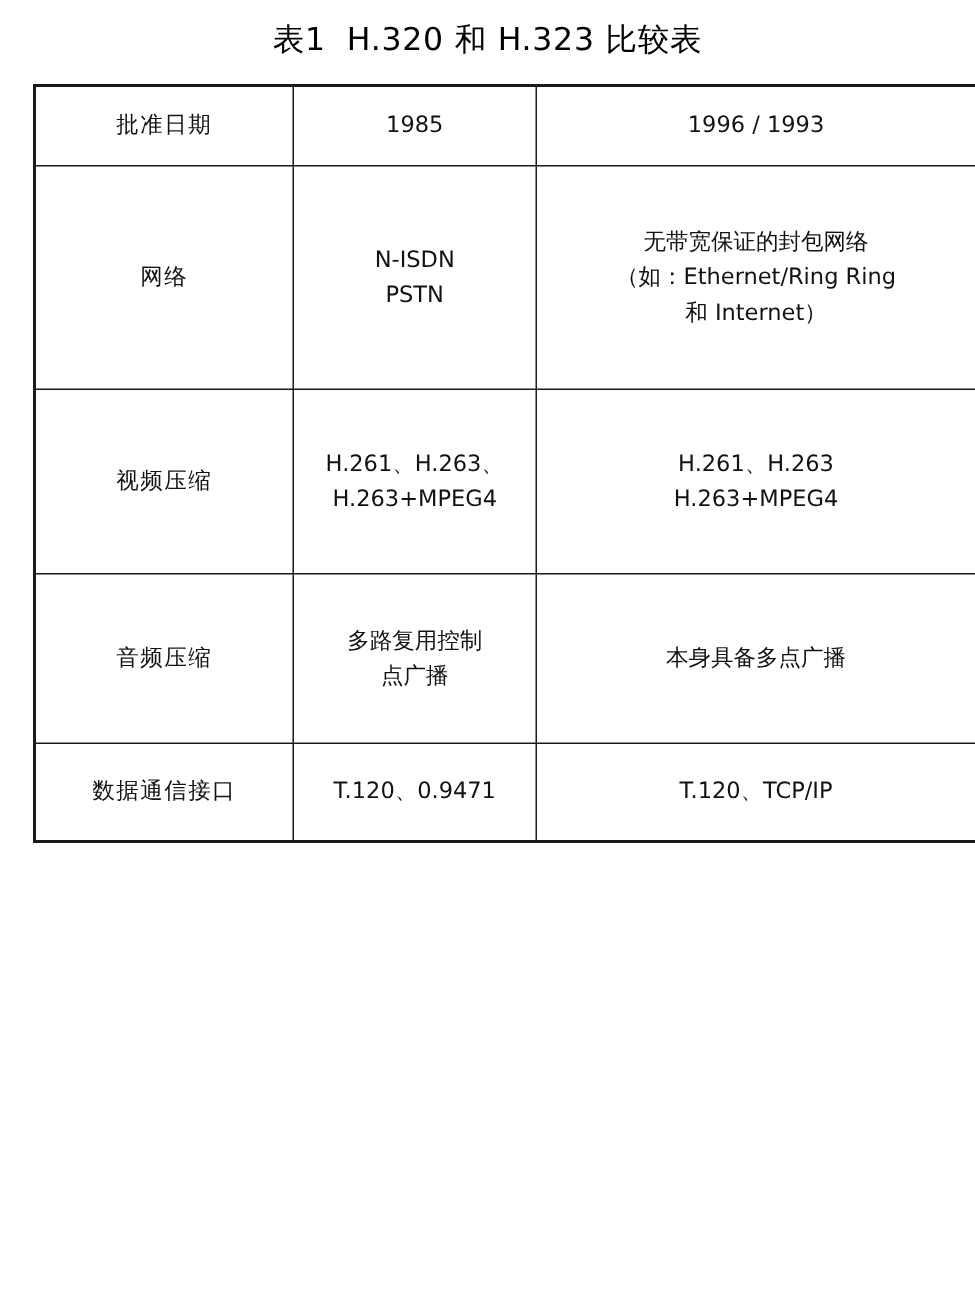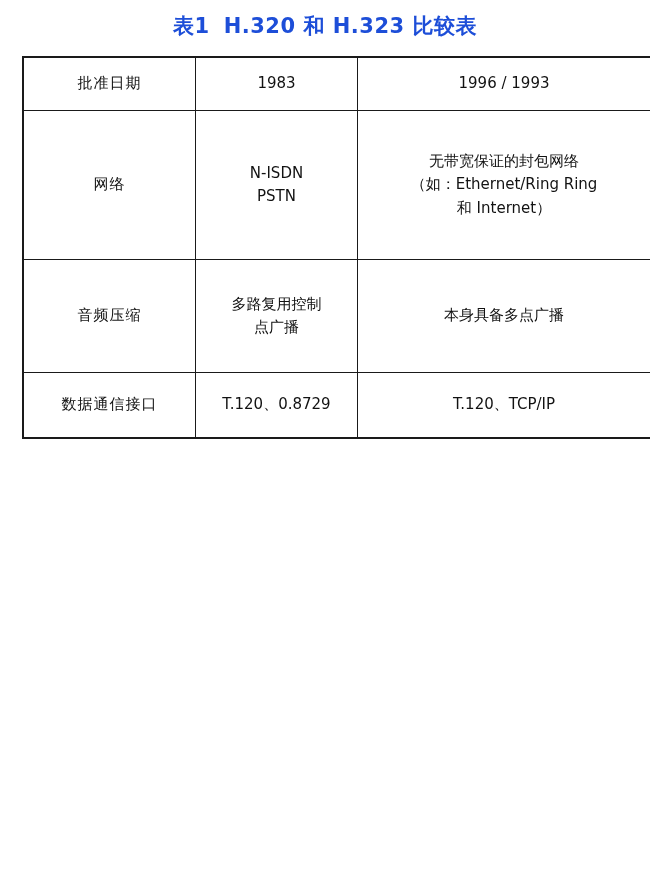--- a/index.html
+++ b/index.html
@@ -18,25 +18,25 @@
   .page {
     width: 650px;
     height: 876px;
     box-sizing: border-box;
     padding: 0;
     position: relative;
   }
   .caption {
     text-align: center;
     font-size: 21px;
-    font-weight: bold;
+    font-weight: normal;
     letter-spacing: 0.5px;
     margin-top: 12px;
     margin-bottom: 16px;
-    color: #1d4ed8;
+    color: #000000;
     font-family: "DejaVu Sans", "Liberation Sans", sans-serif;
   }
   .caption .cap-num {
     margin-right: 14px;
   }
   .table-wrap {
     margin: 0 22px;
   }
   table.cmp {
     border-collapse: collapse;
@@ -88,58 +88,69 @@
     <span class="cap-num">表1</span><span>H.320 和 H.323 比较表</span>
   </div>
 
   <div class="table-wrap">
     <table class="cmp">
       <tbody>
 
         <tr class="r-approval">
           <td class="col-label">批准日期</td>
           <td class="col-320">
-            <span class="line">1983</span>
+            <span class="line">1985</span>
           </td>
           <td class="col-323">
             <span class="line">1996 / 1993</span>
           </td>
         </tr>
 
         <tr class="r-network">
           <td class="col-label">网络</td>
           <td class="col-320">
             <span class="line">N-ISDN</span>
             <span class="line">PSTN</span>
           </td>
           <td class="col-323">
             <span class="line">无带宽保证的封包网络</span>
             <span class="line">（如：Ethernet/Ring Ring</span>
             <span class="line">和 Internet）</span>
           </td>
         </tr>
 
+        <tr class="r-video">
+          <td class="col-label">视频压缩</td>
+          <td class="col-320">
+            <span class="line">H.261、H.263、</span>
+            <span class="line">H.263+MPEG4</span>
+          </td>
+          <td class="col-323">
+            <span class="line">H.261、H.263</span>
+            <span class="line">H.263+MPEG4</span>
+          </td>
+        </tr>
 
 
 
         <tr class="r-multicast">
           <td class="col-label">音频压缩</td>
           <td class="col-320">
             <span class="line">多路复用控制</span>
             <span class="line">点广播</span>
           </td>
           <td class="col-323">
             <span class="line">本身具备多点广播</span>
           </td>
         </tr>
 
         <tr class="r-data">
           <td class="col-label">数据通信接口</td>
           <td class="col-320">
-            <span class="line">T.120、0.8729</span>
+            <span class="line">T.120、0.9471</span>
           </td>
           <td class="col-323">
             <span class="line">T.120、TCP/IP</span>
           </td>
         </tr>
       </tbody>
     </table>
   </div>
 
 </div>

